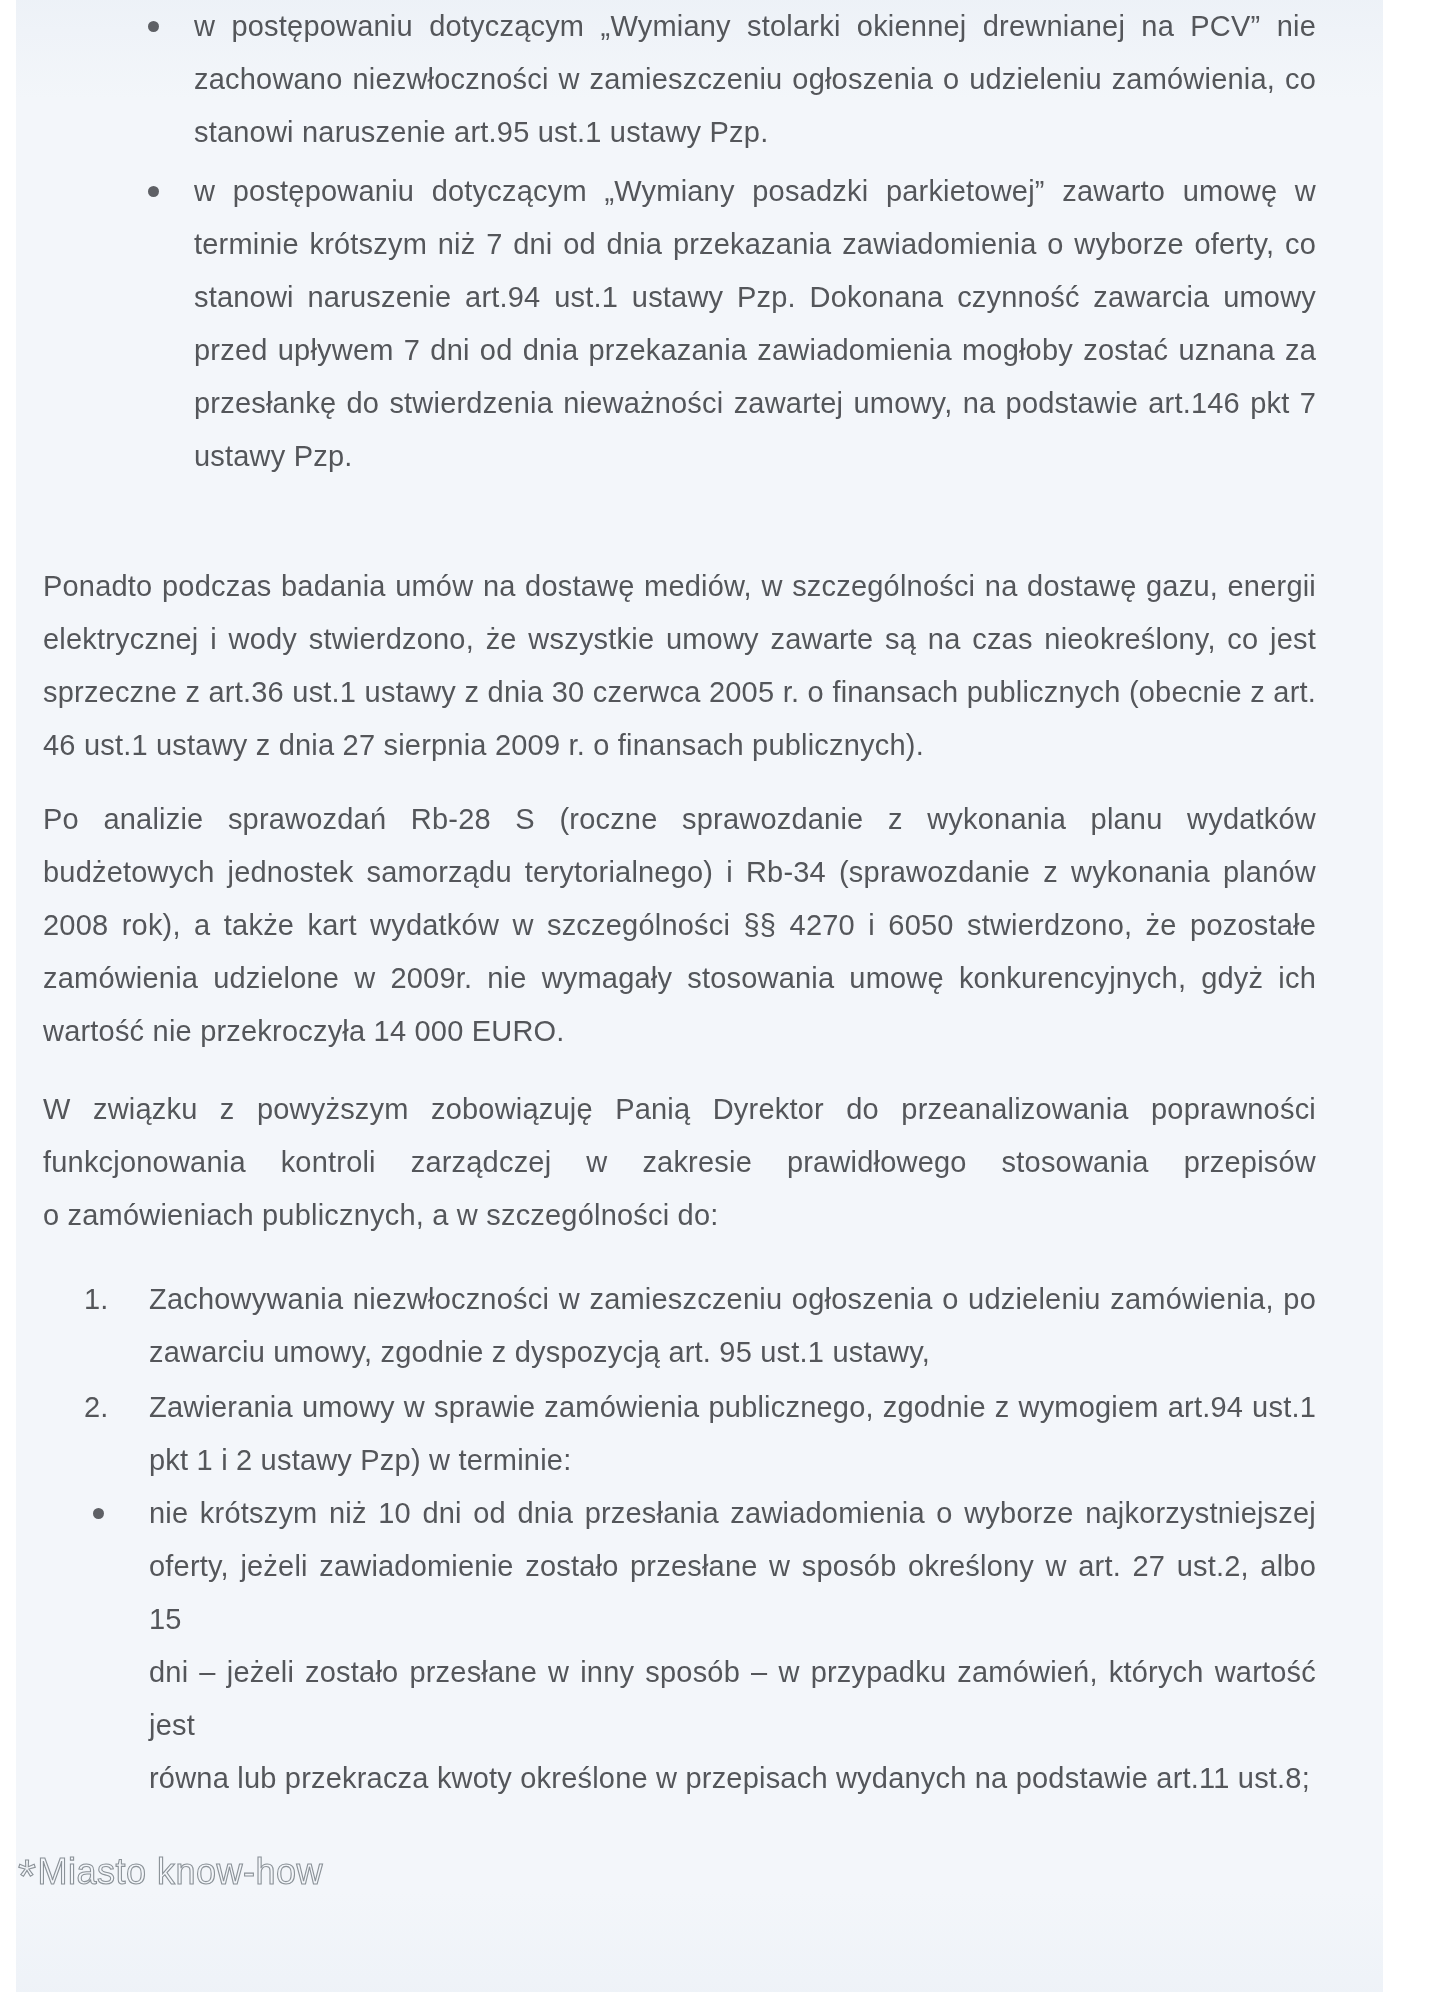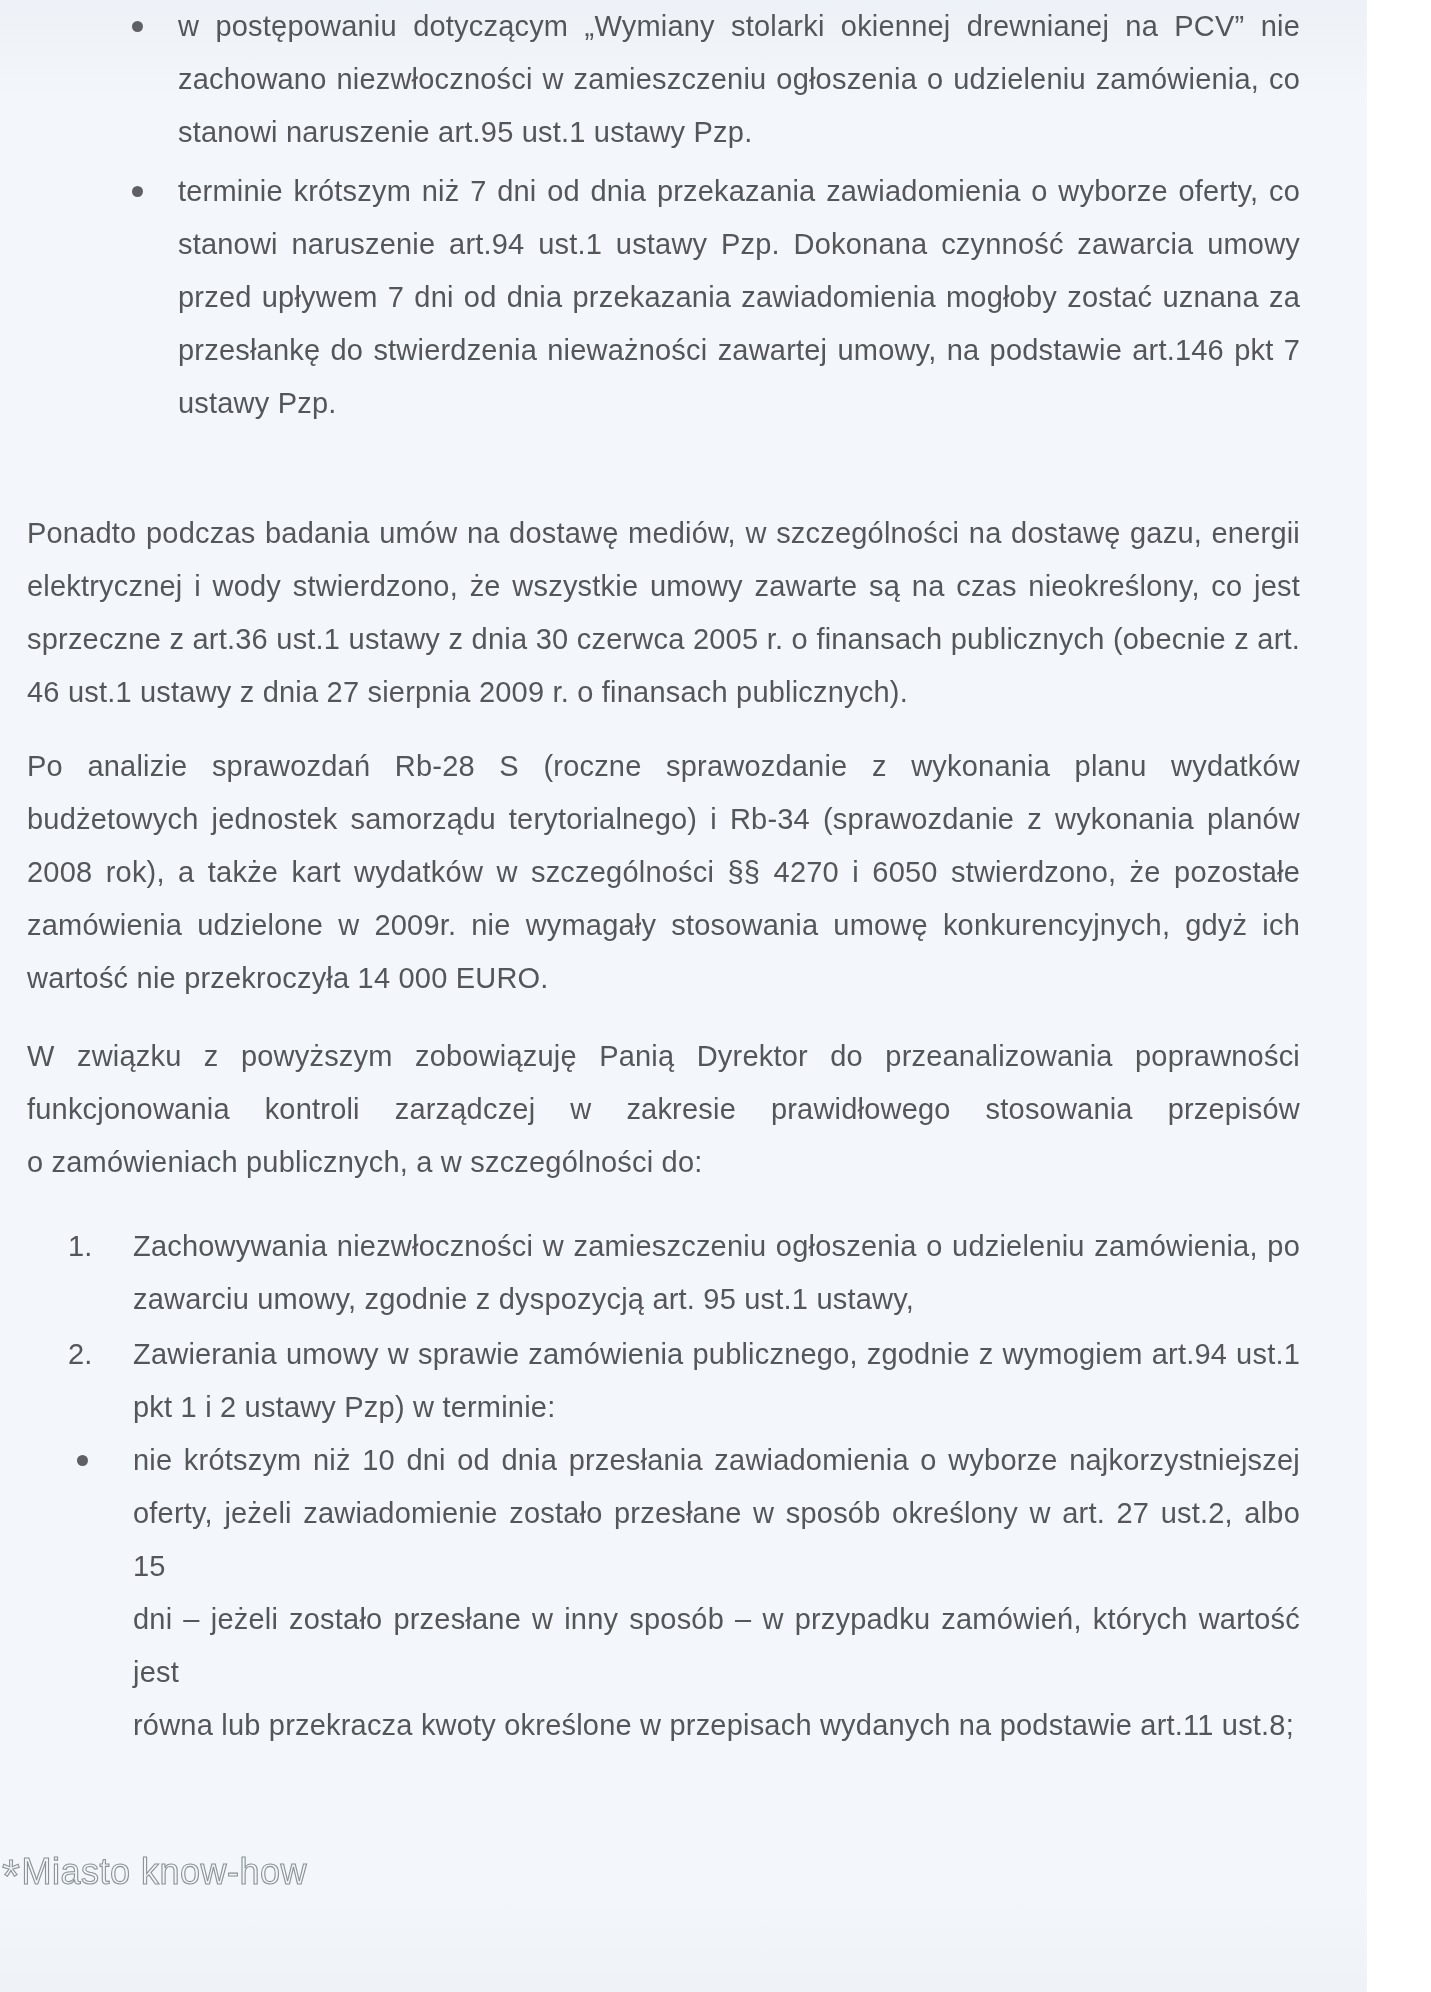--- a/index.html
+++ b/index.html
@@ -6,20 +6,21 @@
   .page {
     position: relative;
     width: 1367px;
     height: 1992px;
     background-color: var(--bg, #f3f6fa);
     background-image: linear-gradient(180deg, rgba(222,230,240,.28) 0%, rgba(255,255,255,0) 5%,
                       rgba(255,255,255,0) 95%, rgba(222,230,240,.22) 100%);
     font-family: "Liberation Sans", "DejaVu Sans", sans-serif;
     color: var(--ink, #54565a);
     overflow: hidden;
+    margin-left: 16px;
   }
   .doc { position: absolute; left: 27px; right: 67px; top: 0; }
   .block { position: relative; font-size: 29px; line-height: 53px; letter-spacing: .2px; }
   .line  { text-align: justify; text-align-last: justify; }
   .line.last { text-align-last: left; }
 
   
   .bullet { margin-left: 151px; }
   .bullet > .dot,
   .subbullet > .dot {
@@ -72,20 +73,21 @@
 
   <div class="doc">
       <div class="block bullet">
         <span class="dot"></span>
         <div class="line">w postępowaniu dotyczącym „Wymiany stolarki okiennej drewnianej na PCV” nie</div>
         <div class="line">zachowano niezwłoczności w zamieszczeniu ogłoszenia o udzieleniu zamówienia, co</div>
         <div class="line last">stanowi naruszenie art.95 ust.1 ustawy Pzp.</div>
       </div>
       <div class="block bullet">
         <span class="dot"></span>
+        <div class="line">w postępowaniu dotyczącym „Wymiany posadzki parkietowej” zawarto umowę w</div>
         <div class="line">terminie krótszym niż 7 dni od dnia przekazania zawiadomienia o wyborze oferty, co</div>
         <div class="line">stanowi naruszenie art.94 ust.1 ustawy Pzp. Dokonana czynność zawarcia umowy</div>
         <div class="line">przed upływem 7 dni od dnia przekazania zawiadomienia mogłoby zostać uznana za</div>
         <div class="line">przesłankę do stwierdzenia nieważności zawartej umowy, na podstawie art.146 pkt 7</div>
         <div class="line last">ustawy Pzp.</div>
       </div>
       <div class="block paragraph">
         <div class="line">Ponadto podczas badania umów na dostawę mediów, w szczególności na dostawę gazu, energii</div>
         <div class="line">elektrycznej i wody stwierdzono, że wszystkie umowy zawarte są na czas nieokreślony, co jest</div>
         <div class="line">sprzeczne z art.36 ust.1 ustawy z dnia 30 czerwca 2005 r. o finansach publicznych (obecnie z art.</div>

